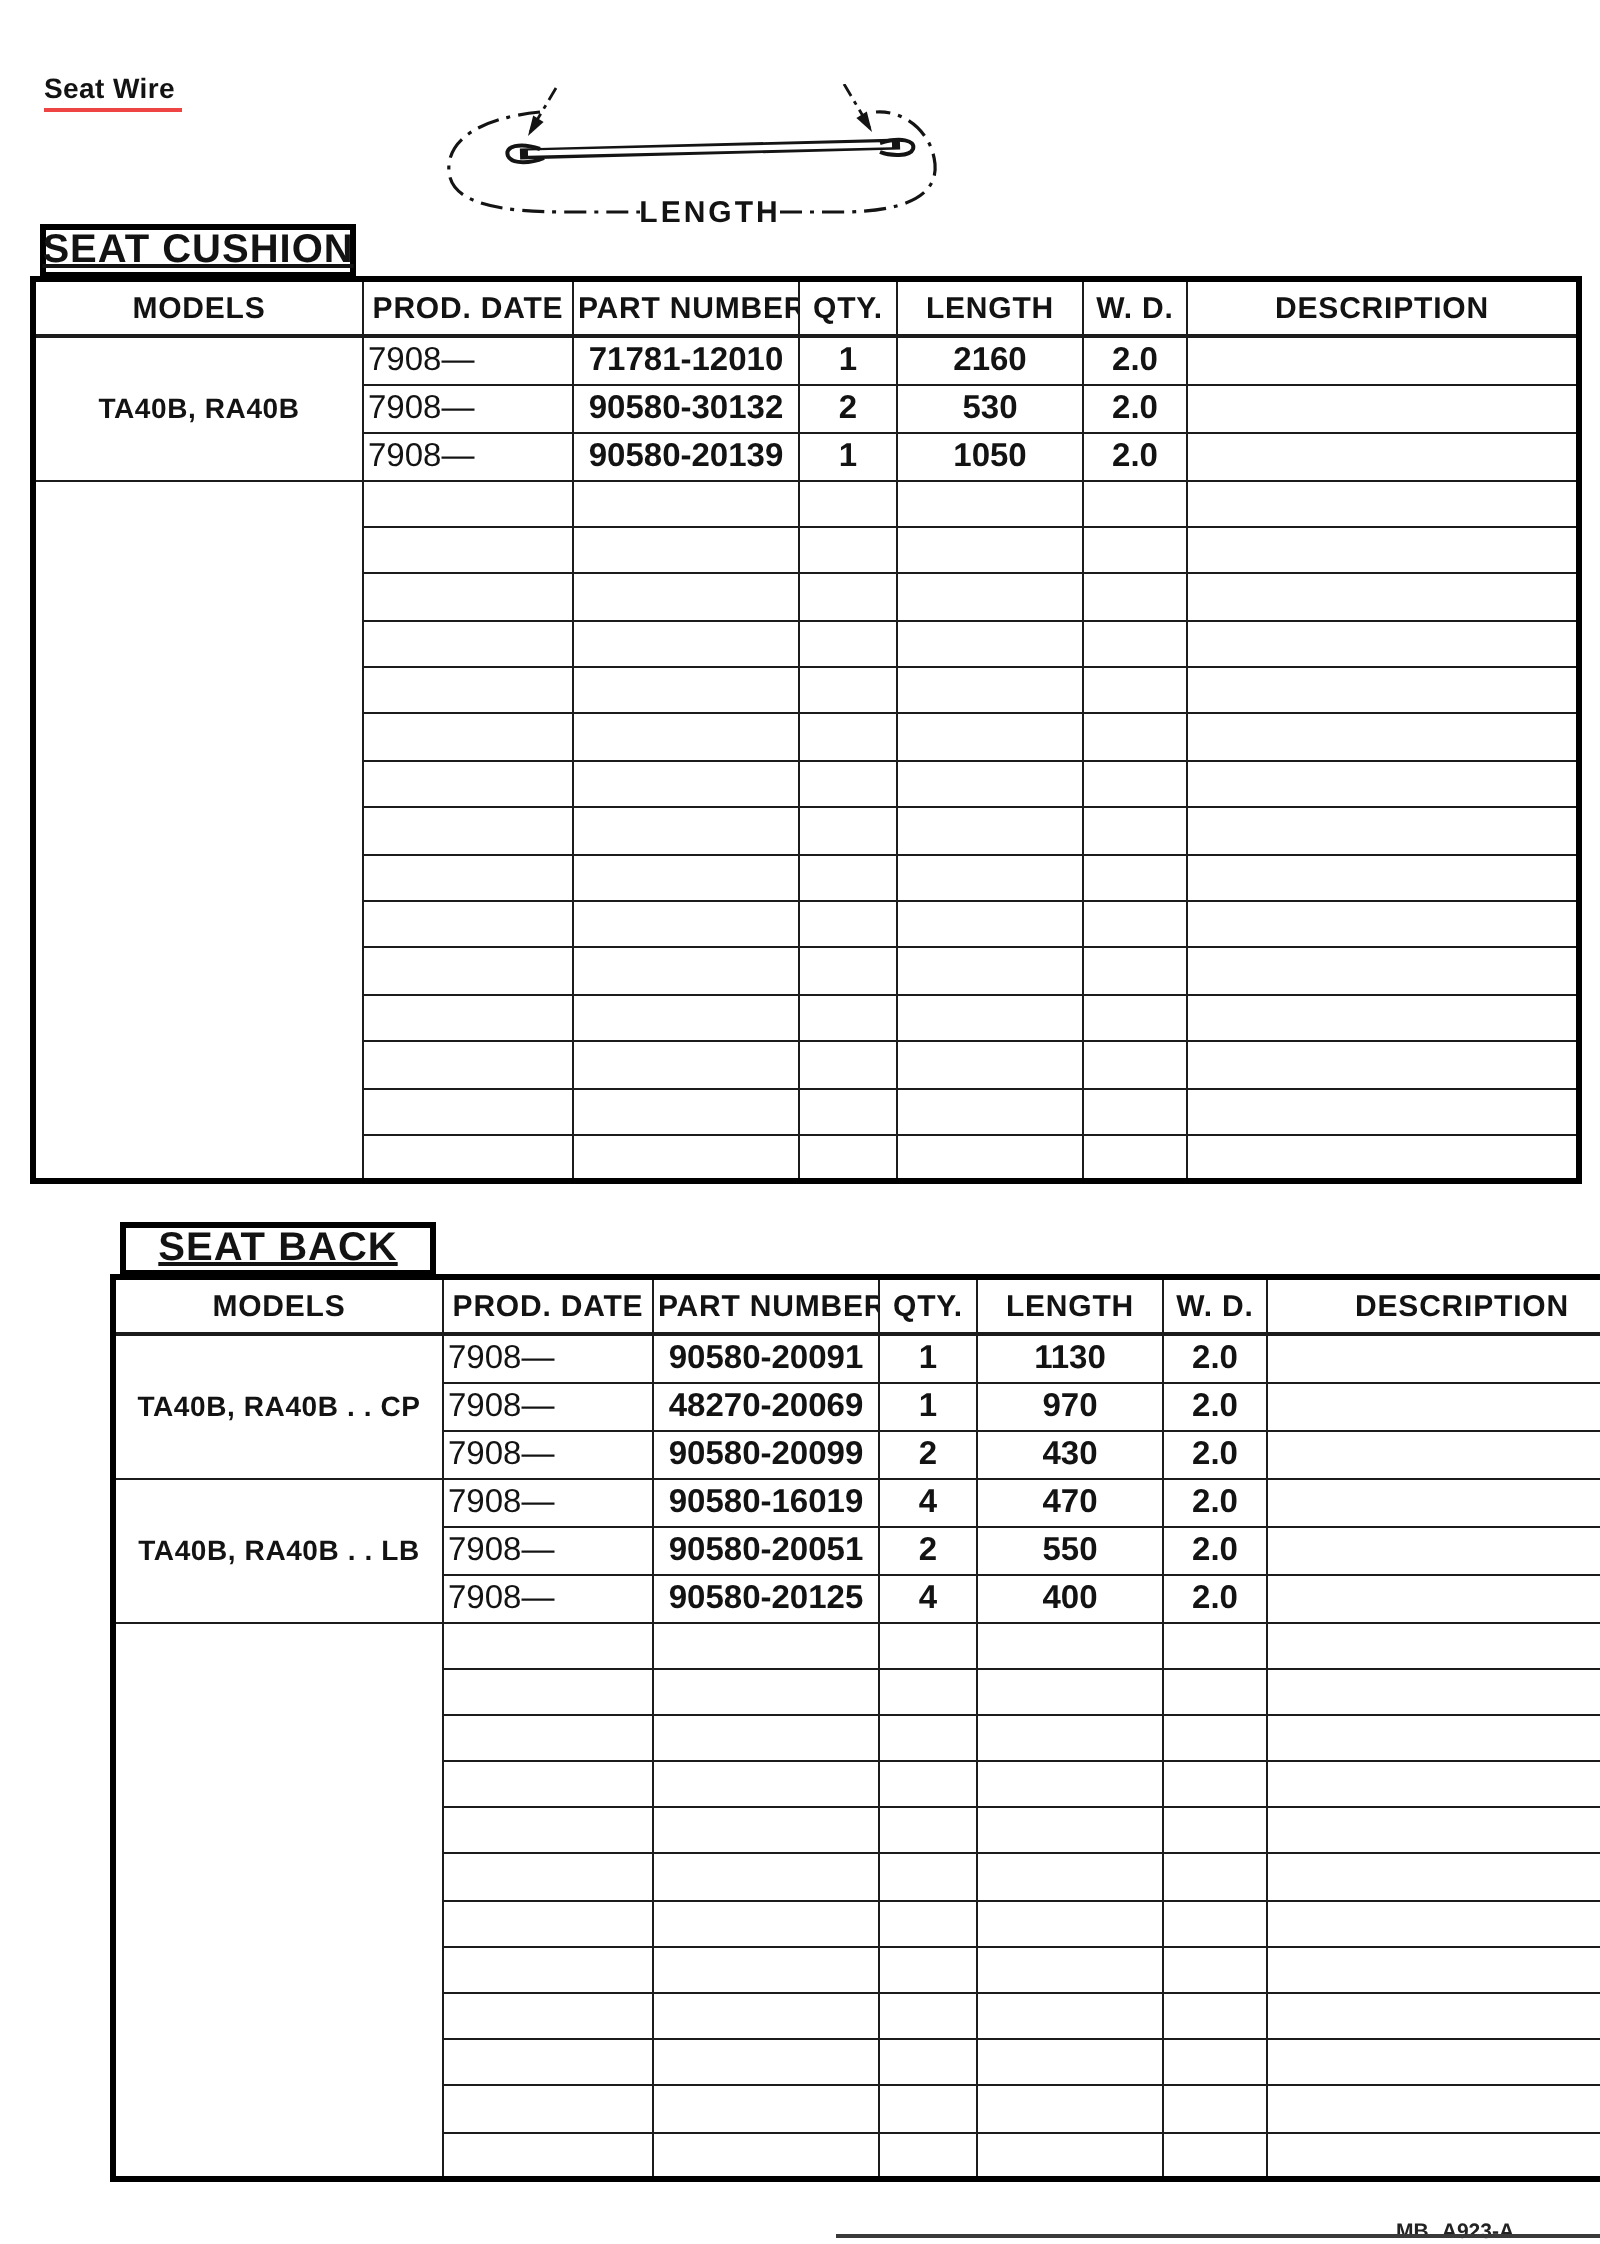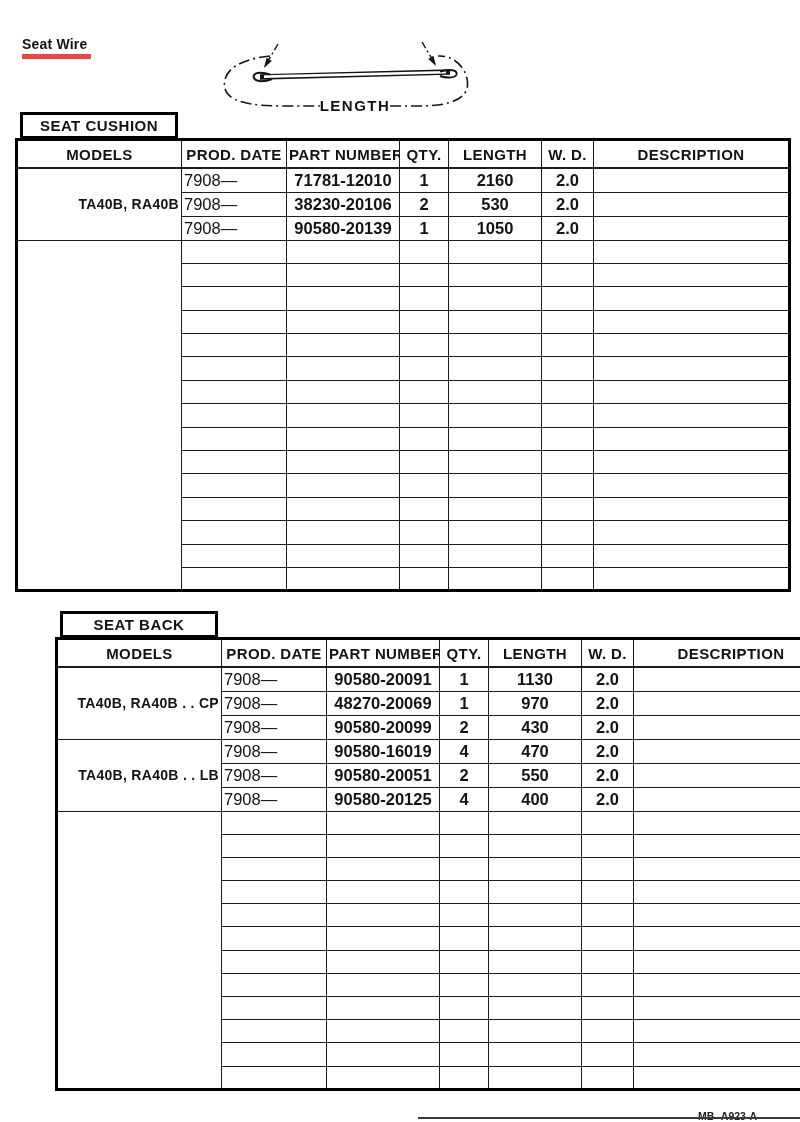--- a/index.html
+++ b/index.html
@@ -7,59 +7,59 @@
     width:800px;height:1122px;position:relative;overflow:hidden;
     background:#ffffff;color:#131313;
     font-family:"Liberation Sans", sans-serif;
     -webkit-font-smoothing:antialiased;
   }
   .abs{position:absolute;}
 
   
   #seat-wire-label{
     left:22px;top:36px;font-size:14px;font-weight:700;
-    border-bottom:5px solid #ef4444;padding:0 4px 2px 0;letter-spacing:.2px;
+    border-bottom:2px solid #ef4444;padding:0 4px 2px 0;letter-spacing:.2px;
   }
 
   
   #footer-code{left:698px;top:1092px;font-size:10.5px;font-weight:700;word-spacing:4px;color:#222;margin-top:18px;}
 
   
   #bottom-artifact{left:418px;top:1117px;width:382px;height:2px;background:#3a3a3a;}
 
   
   .table-block{position:absolute;left:15px;width:773px;}
   #cushion-block{top:112px;}
   #back-block{top:611px;margin-left:40px;}
 
   .title-box{
     position:relative;margin-left:5px;width:152px;height:21px;
     border:3px solid #000;background:#fff;z-index:2;
     display:flex;align-items:center;justify-content:center;
   }
-  .title-box span{font-size:15px;font-weight:700;letter-spacing:.5px;white-space:nowrap;}
+  .title-box span{font-size:20px;font-weight:700;letter-spacing:.5px;white-space:nowrap;text-decoration:underline;}
 
   table.parts{
     border-collapse:collapse;table-layout:fixed;width:773px;
     border:3px solid #000;background:#fff;position:relative;z-index:1;
     margin-top:-1px;
     padding-left:24px;
   }
   table.parts th, table.parts td{
     border:1.8px solid #1c1c1c;padding:0 2px;overflow:hidden;white-space:nowrap;
   }
   table.parts th{
     height:26px;font-size:15px;font-weight:600;letter-spacing:.4px;
     border-bottom-width:2.2px;text-align:center;
   }
   table.parts tr.data{height:24px;}
   #cushion-block tr.empty{height:23.4px;}
   #back-block tr.empty{height:23.2px;}
 
-  td.model-cell{font-size:14px;font-weight:700;text-align:right;letter-spacing:.3px;}
+  td.model-cell{font-size:14px;font-weight:700;text-align:center;letter-spacing:.3px;}
   td.c-prod{font-size:16.5px;font-weight:400;text-align:left;padding-left:4px;}
   td.c-part{font-size:16.5px;font-weight:700;text-align:center;}
   td.c-qty,td.c-len,td.c-wd{font-size:16.5px;font-weight:700;text-align:center;}
   td.c-desc{font-size:14px;}
 
   
   #wire-diagram{left:212px;top:42px;}
   #length-text{font-size:15px;font-weight:600;letter-spacing:1.5px;fill:#131313;}
 </style>
 </head>
@@ -115,21 +115,21 @@
           <td class="model-cell" rowspan="3">TA40B, RA40B</td>
           <td class="c-prod">7908—</td>
           <td class="c-part">71781-12010</td>
           <td class="c-qty">1</td>
           <td class="c-len">2160</td>
           <td class="c-wd">2.0</td>
           <td class="c-desc"></td>
         </tr>
         <tr class="data">
           <td class="c-prod">7908—</td>
-          <td class="c-part">38230-20106</td>
+          <td class="c-part">90580-30132</td>
           <td class="c-qty">2</td>
           <td class="c-len">530</td>
           <td class="c-wd">2.0</td>
           <td class="c-desc"></td>
         </tr>
         <tr class="data">
           <td class="c-prod">7908—</td>
           <td class="c-part">90580-20139</td>
           <td class="c-qty">1</td>
           <td class="c-len">1050</td>

